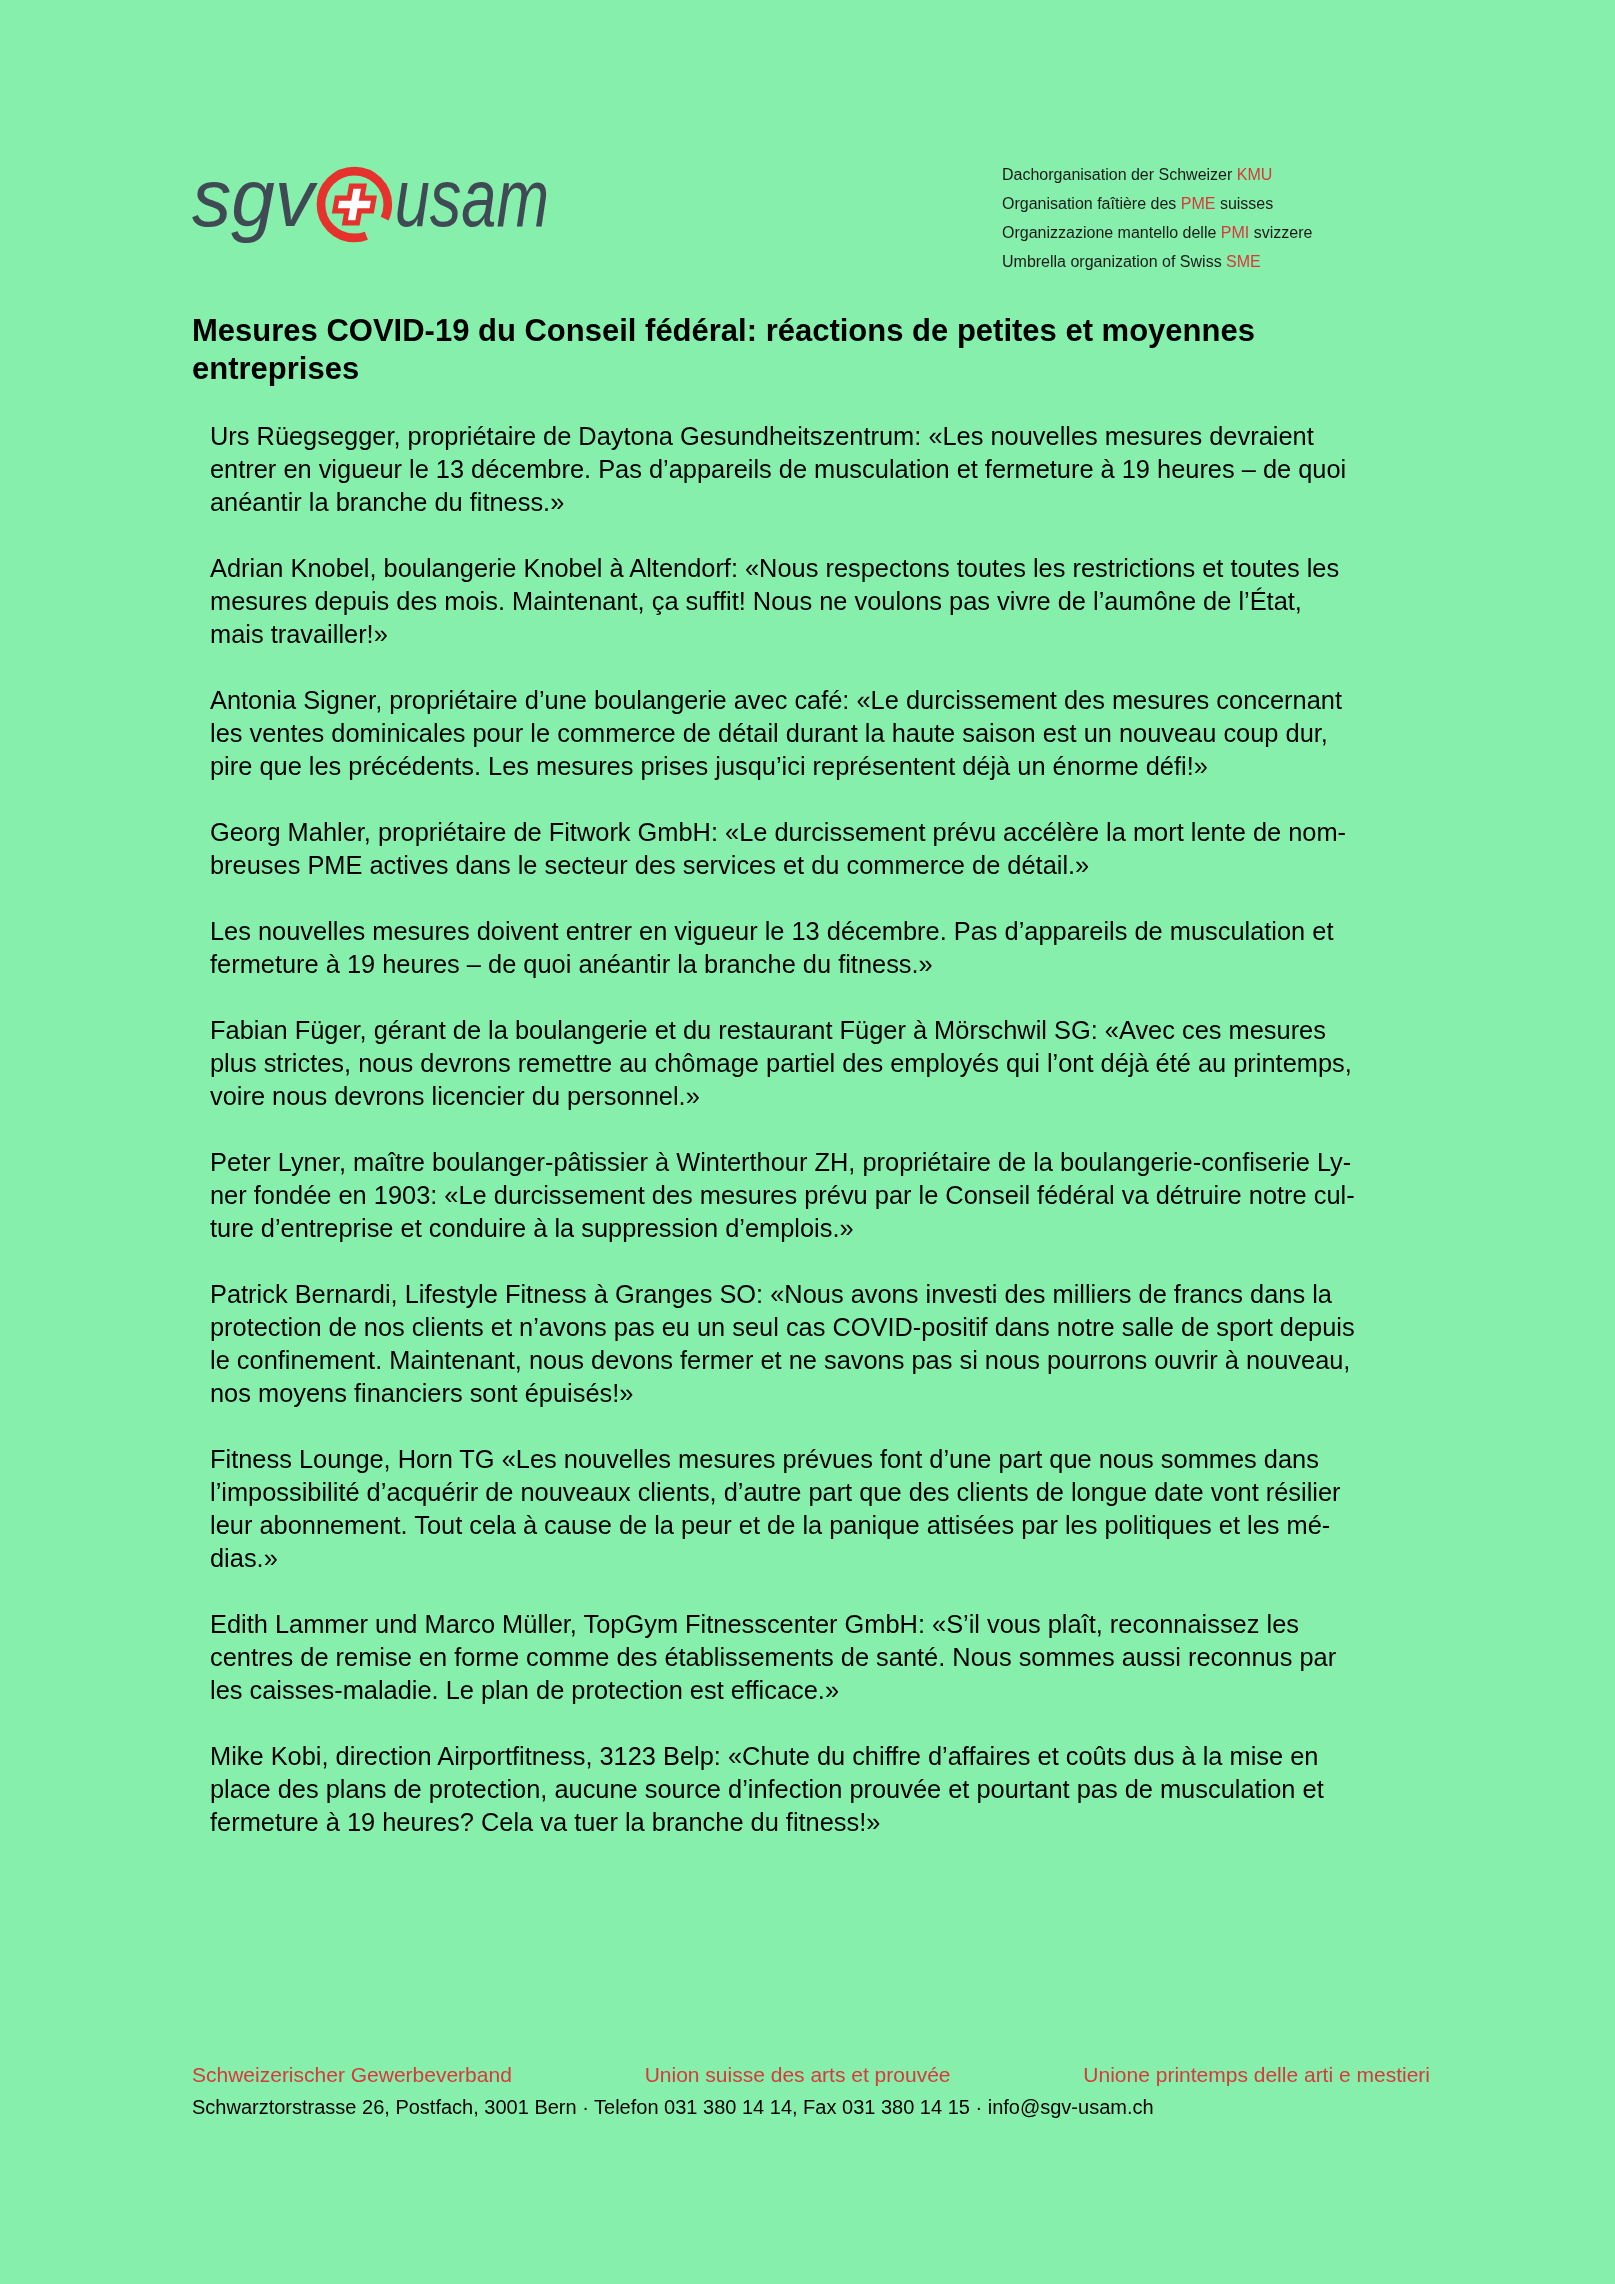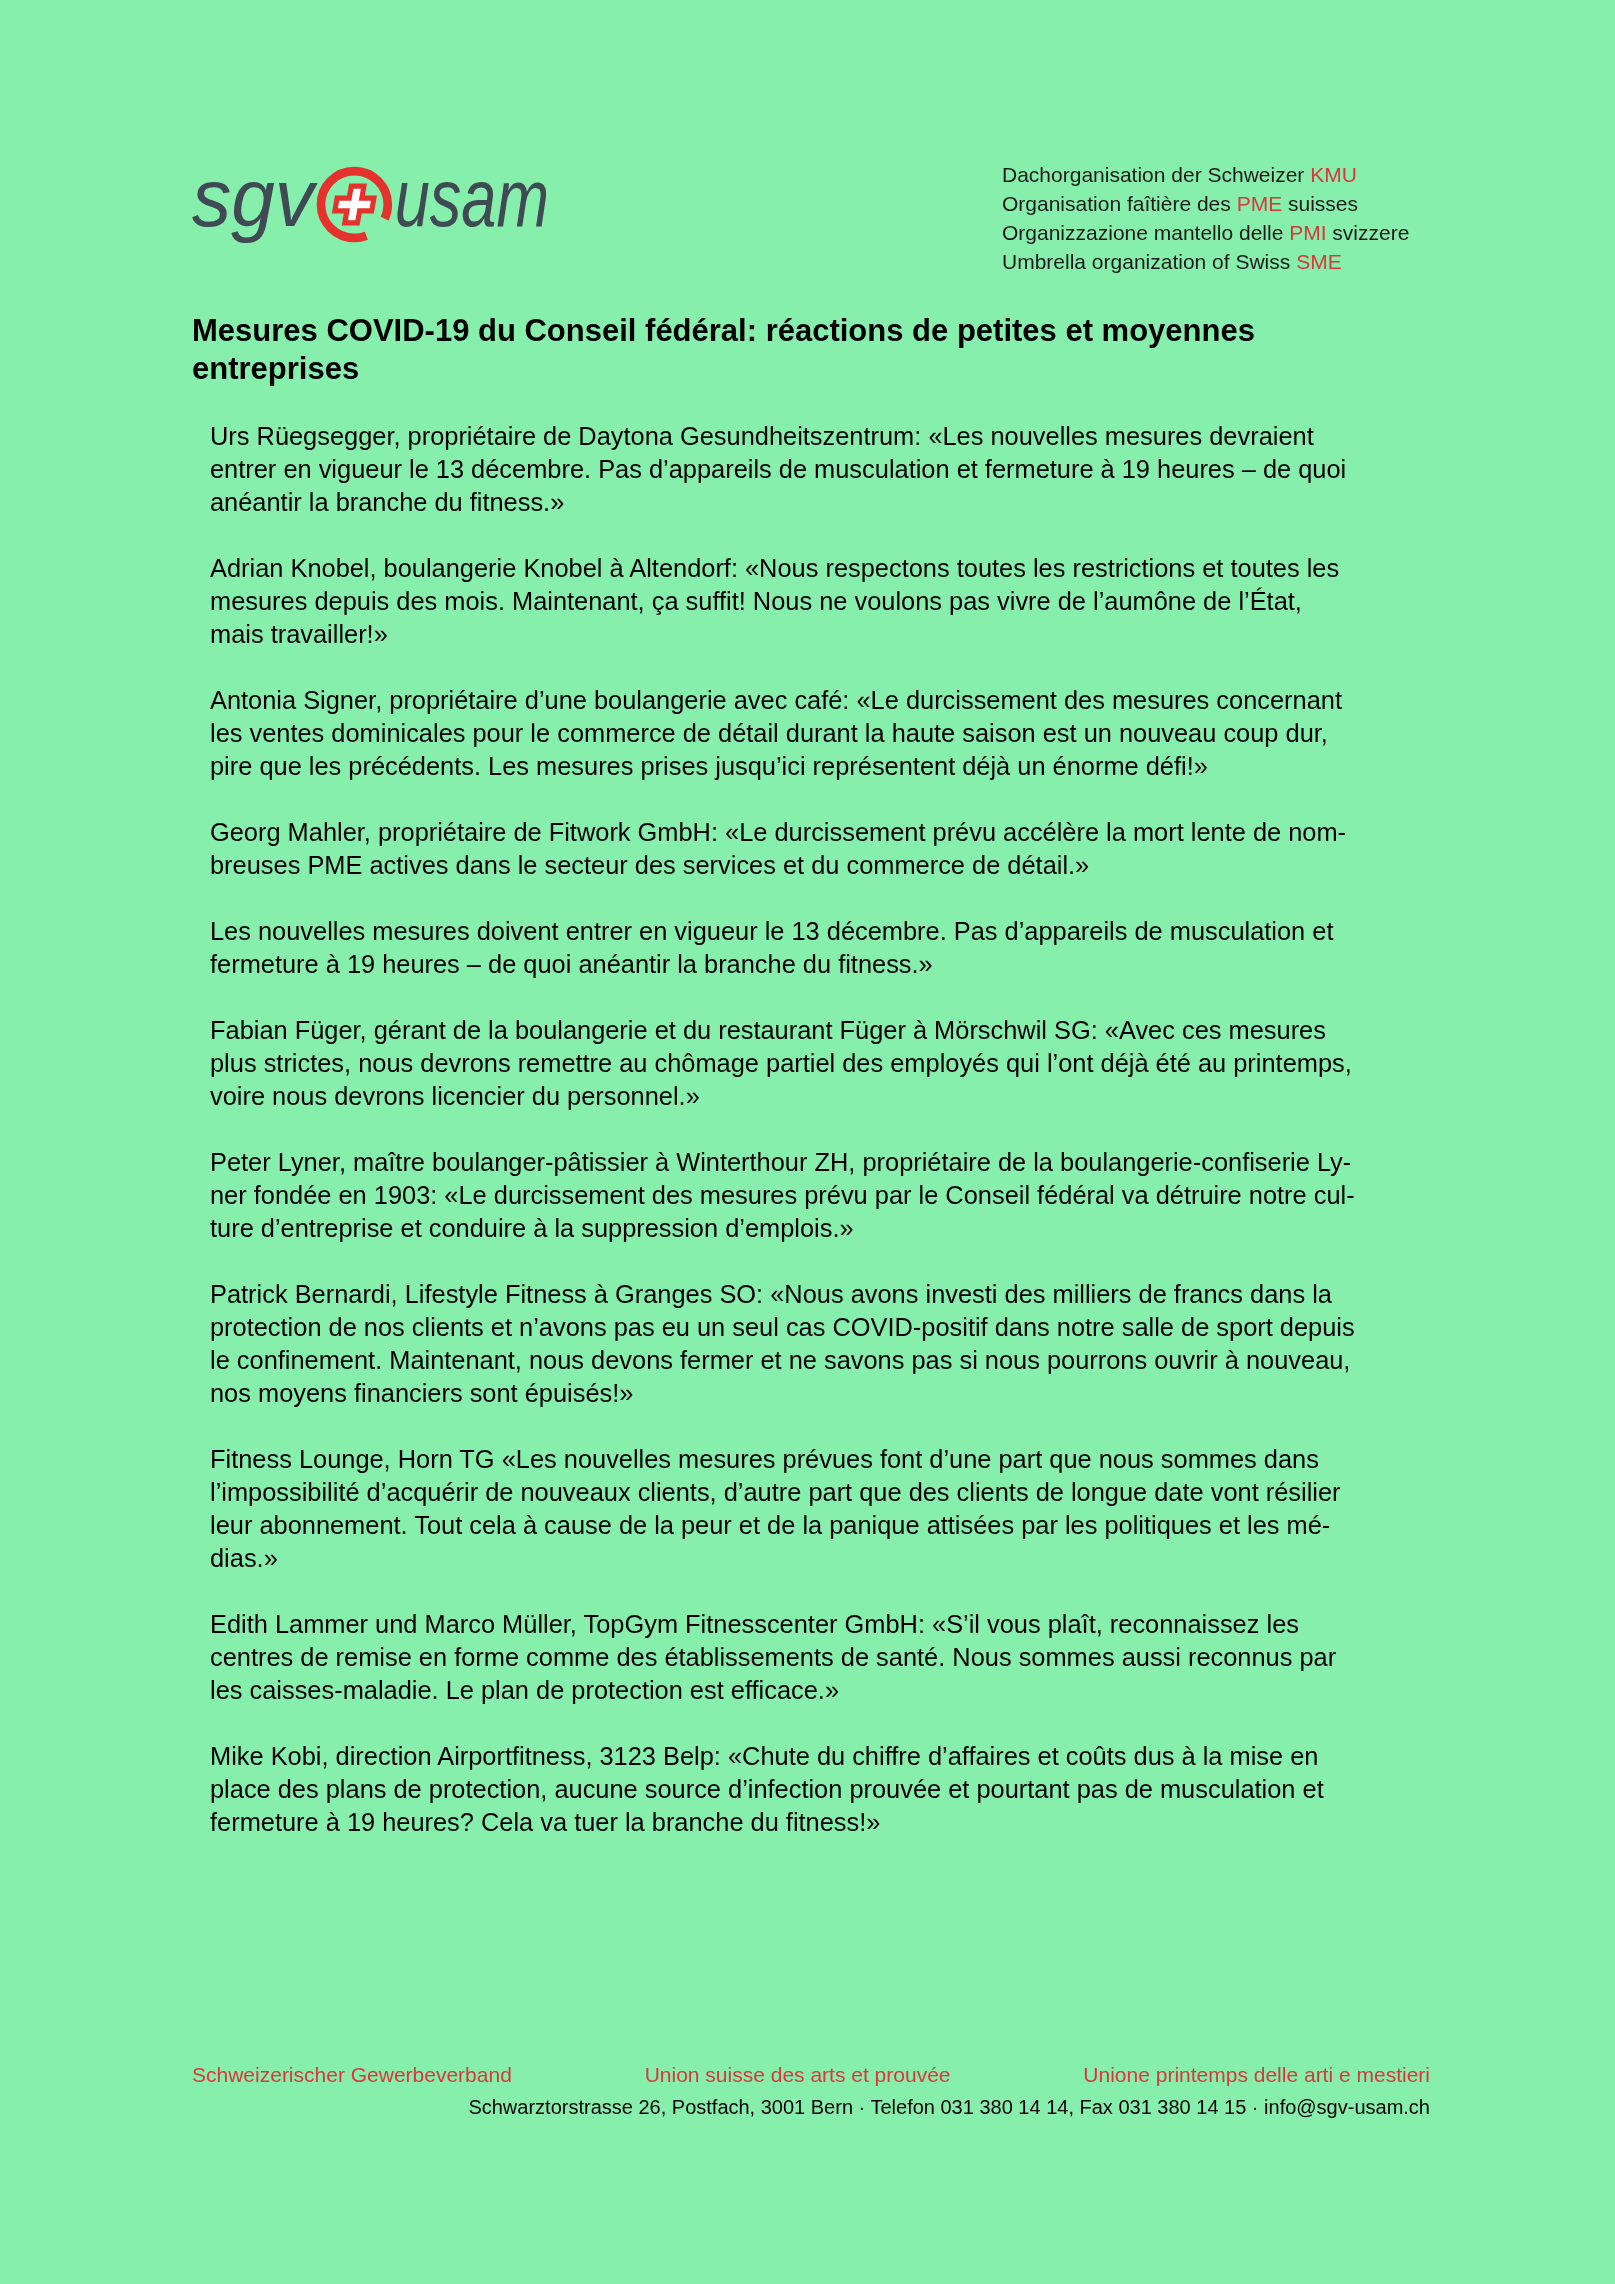--- a/index.html
+++ b/index.html
@@ -14,21 +14,21 @@
   
   .logo{position:absolute;left:192px;top:164px;width:357px;height:85px;}
   .logo svg{overflow:visible;display:block;}
   .logo text{
     font-family:"Liberation Sans",sans-serif;
     font-style:italic;
     fill:#3f4a54;
   }
   .org-lines{
     position:absolute;left:1002px;top:160px;
-    font-size:21px;line-height:29px;
+    font-size:16px;line-height:29px;
     white-space:nowrap;color:#1a1a1a;
   }
   .accent{color:#d9383c;}
   
   .doc-title{
     position:absolute;left:192px;top:312px;width:1245px;margin:0;
     font-size:31px;line-height:38px;font-weight:bold;color:#000;
     white-space:pre;
   }
   
@@ -38,21 +38,21 @@
   }
   .para{margin:0 0 33px 18px;white-space:pre;}
   
   .footer-orgs{
     position:absolute;left:192px;top:2063px;width:1238px;
     display:flex;justify-content:space-between;
     font-size:21px;color:#d9383c;white-space:nowrap;
   }
   .footer-address{
     position:absolute;left:192px;top:2096px;width:1238px;
-    text-align:right;font-size:20px;color:#000;white-space:nowrap;
+    text-align:left;font-size:20px;color:#000;white-space:nowrap;
   }
   .footer-links{
     position:absolute;left:192px;top:2120px;width:1238px;
     text-align:center;font-size:20px;color:#000;white-space:nowrap;
   }
   .footer-links .sep{padding:0 9px;}
 </style>
 </head>
 <body>
 

